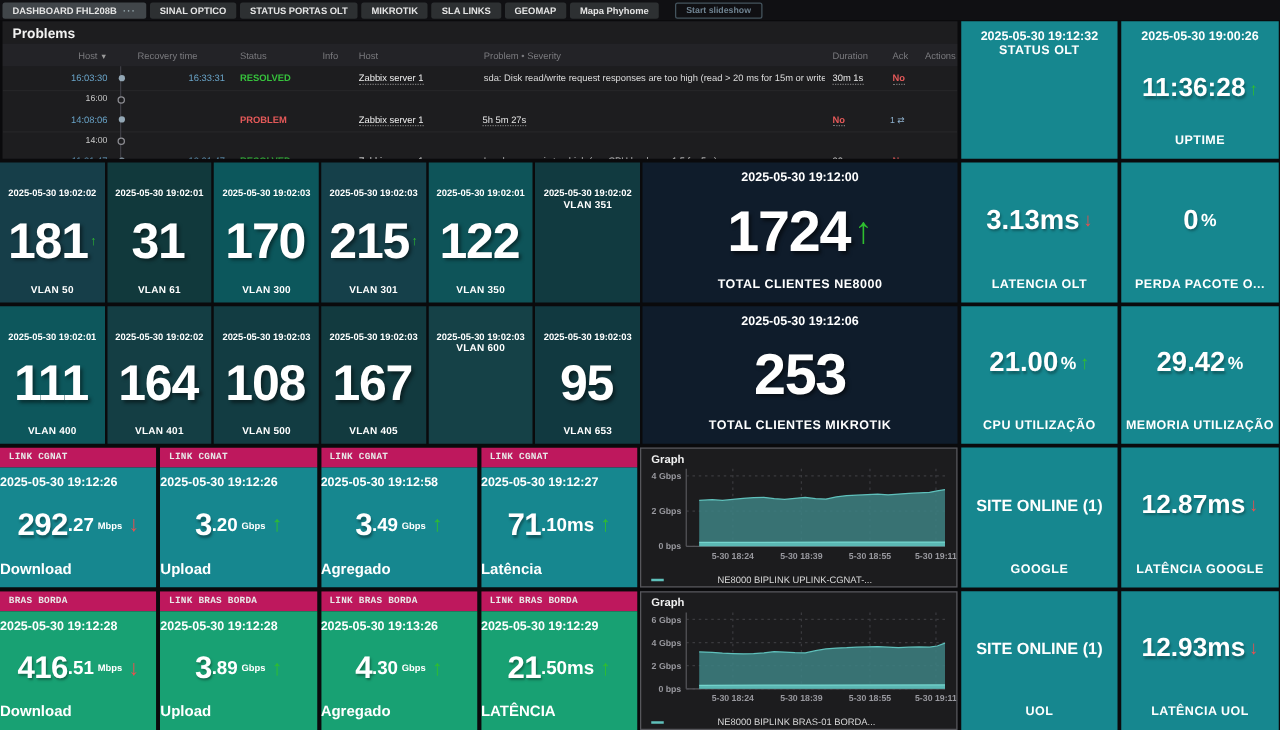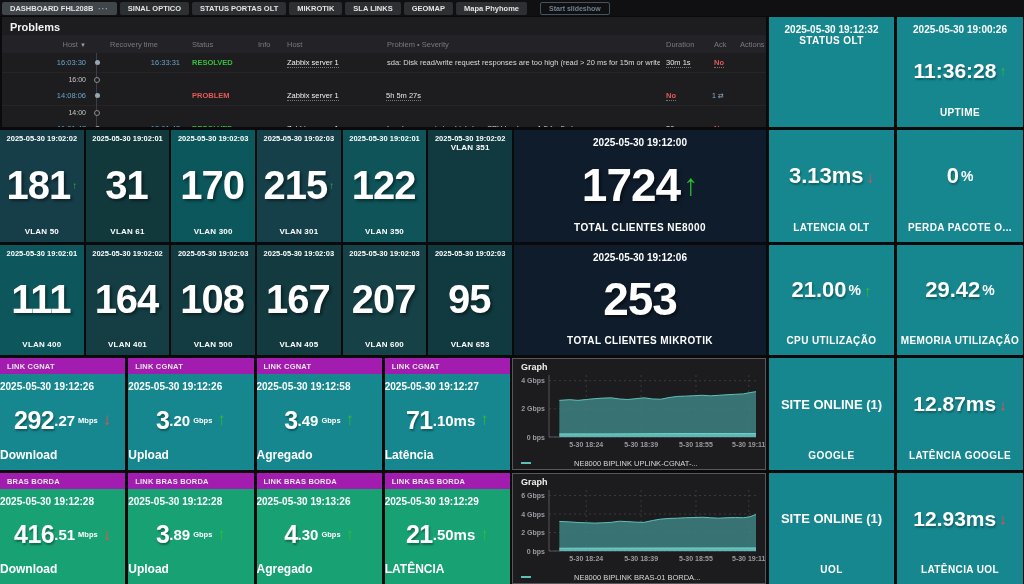--- a/index.html
+++ b/index.html
@@ -45,40 +45,40 @@
   .tl-line{position:absolute;left:94px;top:0;bottom:0;width:1px;background:#3e3e44;}
   .c-tl{display:flex;align-items:center;justify-content:center;height:100%;}
   .event-dot{width:5px;height:5px;border-radius:50%;background:#93a7b5;position:relative;z-index:1;}
   .axis-circle{width:6px;height:6px;border-radius:50%;border:1px solid #8e8e94;background:#1d1d1f;position:relative;z-index:1;}
   .axis-label{color:#c8c8c8;}
 
   
   .tile{position:absolute;display:flex;flex-direction:column;align-items:center;text-align:center;overflow:hidden;}
   .frow{position:absolute;display:flex;}
   .frow .tile{position:relative;flex:1;}
-  .ts{font-size:7.5px;font-weight:bold;color:#fff;margin-top:4px;white-space:nowrap;}
+  .ts{font-size:7.5px;font-weight:bold;color:#fff;margin-top:20px;white-space:nowrap;}
   .ts.lg{font-size:10px;margin-top:7px;}
   .grow{flex:1;display:flex;align-items:center;justify-content:center;width:100%;}
   .lbl{font-size:8px;font-weight:bold;color:#fff;margin-bottom:6px;white-space:nowrap;letter-spacing:.2px;}
   .lbl.lg{font-size:10px;margin-bottom:9px;letter-spacing:.4px;}
   .val-big{font-size:40px;font-weight:bold;letter-spacing:-1px;text-shadow:2px 2px 3px rgba(0,0,0,.45);line-height:1;}
   .mini-up{color:#2fbe2f;font-size:10px;font-weight:bold;vertical-align:22px;margin-left:2px;}
   .val-total{font-size:46px;font-weight:bold;letter-spacing:-1px;text-shadow:2px 2px 3px rgba(0,0,0,.5);line-height:1;}
   .arrow-total{font-size:30px;font-weight:bold;color:#2fbe2f;margin-left:3px;}
   .val-xl{font-size:22px;font-weight:bold;text-shadow:1px 2px 2px rgba(0,0,0,.3);}
   .val-mid{font-size:21px;font-weight:bold;text-shadow:1px 2px 2px rgba(0,0,0,.3);}
   .val-site{font-size:13px;font-weight:bold;}
   .pct{font-size:14px;font-weight:bold;vertical-align:4px;margin-left:2px;}
   .tarrow{font-size:15px;font-weight:bold;margin-left:3px;}
   .uparrow-sm{color:#2fbe2f;font-size:14px;font-weight:bold;margin-left:3px;}
 
   
   .ltile{position:relative;flex:1;display:flex;flex-direction:column;overflow:hidden;}
-  .lt-head{height:16px;background:#a21caf;color:#e8e8e8;font-size:7.5px;font-weight:bold;
-           display:flex;align-items:center;padding-left:7px;letter-spacing:.2px;}
+  .lt-head{height:16px;background:#be185d;color:#e8e8e8;font-size:7.5px;font-weight:bold;
+           display:flex;align-items:center;padding-left:7px;letter-spacing:.2px;font-family:Liberation Mono, monospace;}
   .lt-body{flex:1;display:flex;flex-direction:column;align-items:flex-start;text-align:center;}
   .lt-ts{font-size:10px;font-weight:bold;margin-top:7px;}
   .lt-big{font-size:25px;font-weight:bold;letter-spacing:-.5px;text-shadow:1px 2px 2px rgba(0,0,0,.35);}
   .lt-small{font-size:15px;font-weight:bold;}
   .lt-unit{font-size:7.5px;font-weight:bold;margin-left:3px;}
   .lt-arrow{font-size:17px;font-weight:bold;margin-left:5px;}
   .lt-label{font-size:12px;font-weight:bold;margin-bottom:8px;}
 
   
   .gpanel{position:absolute;background:#1c1c1e;border:1px solid #57575c;display:flex;flex-direction:column;}
@@ -303,24 +303,20 @@
     <div class="tile" style="background-color: rgb(18, 58, 63);">
         <div class="ts">2025-05-30 19:02:03</div>
         <div class="grow">
           <span class="val-big">167</span>
           <span class="mini-up"></span>
         </div>
         <div class="lbl">VLAN 405</div>
       </div>
     <div class="tile" style="background-color: rgb(21, 65, 71);">
         <div class="ts">2025-05-30 19:02:03</div>
-        <div class="grow">
-          <span class="val-big">207</span>
-          <span class="mini-up"></span>
-        </div>
         <div class="lbl">VLAN 600</div>
       </div>
     <div class="tile" style="background-color: rgb(17, 57, 64);">
         <div class="ts">2025-05-30 19:02:03</div>
         <div class="grow">
           <span class="val-big">95</span>
           <span class="mini-up"></span>
         </div>
         <div class="lbl">VLAN 653</div>
       </div>

